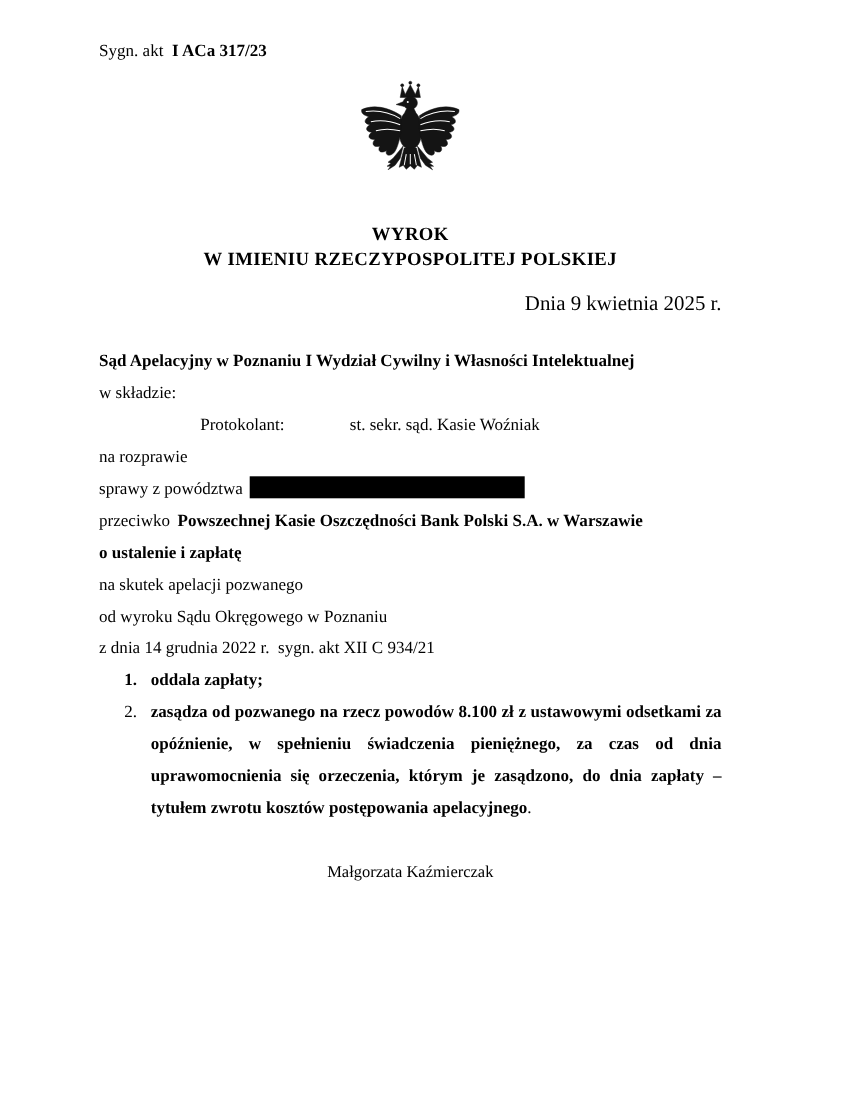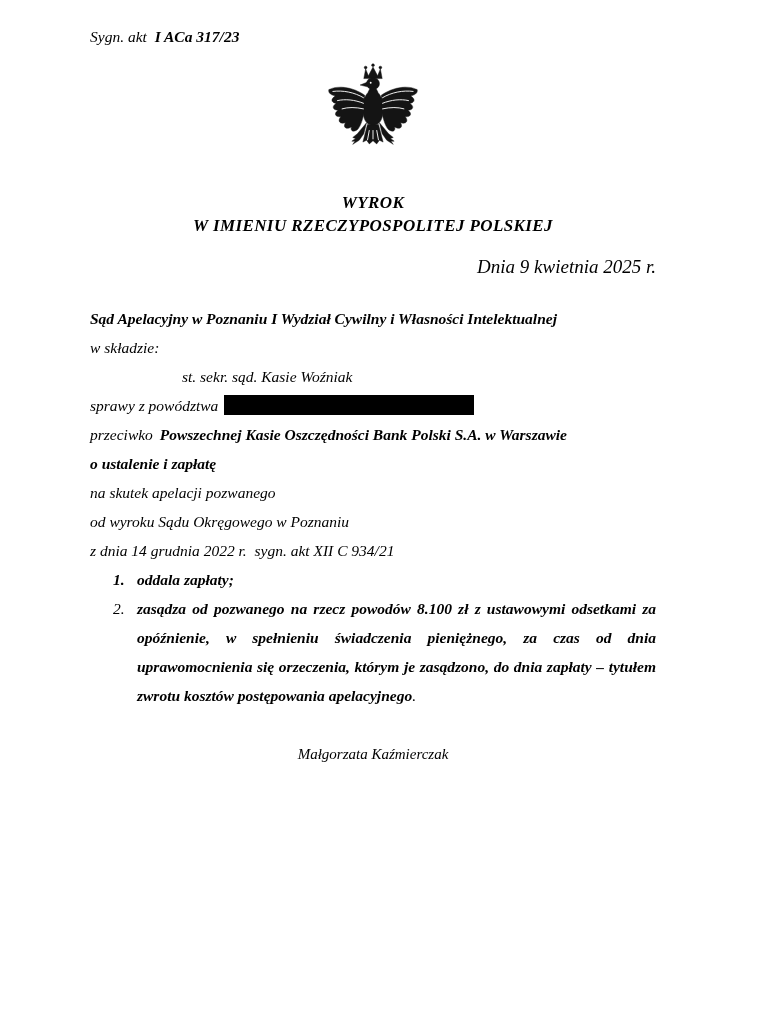--- a/index.html
+++ b/index.html
@@ -5,24 +5,23 @@
   * { margin: 0; padding: 0; box-sizing: border-box; }
   html, body { background: #ffffff; }
   body {
     width: 768px; height: 1017px;
     font-family: "Liberation Serif", serif;
     color: #000;
     overflow: hidden;
   }
   .page {
     width: 704px; height: 1017px;
-    padding: 26px 48px 0 90px;
+    padding: 36px 48px 0 90px;
     background: #fff;
     position: relative;
-    font-style: italic;
   }
   .b { font-weight: bold; }
   .case-ref { font-size: 15.5px; line-height: 21px; }
   .case-ref .num { margin-left: 4px; }
   .emblem { text-align: center; margin-top: 14px; height: 108px; }
   .title-block { text-align: center; margin-top: 22px; font-size: 17px; line-height: 23px; letter-spacing: 0.4px; }
   .date-line { text-align: right; margin-top: 19px; font-size: 19px; line-height: 21px; }
   .court-name { margin-top: 27px; font-size: 15.5px; line-height: 29px; }
   .line { font-size: 15.5px; line-height: 29px; }
   .role-row { display: flex; padding-left: 92px; font-size: 15.5px; line-height: 29px; }
@@ -86,23 +85,25 @@
     <div class="b">W IMIENIU RZECZYPOSPOLITEJ POLSKIEJ</div>
   </div>
 
   <div class="date-line">Dnia 9 kwietnia 2025 r.</div>
 
   <div class="court-name b">Sąd Apelacyjny w Poznaniu I Wydział Cywilny i Własności Intelektualnej</div>
 
   <div class="line">w składzie:</div>
 
   <div class="role-row">
+    <span class="role-label">Protokolant:</span>
     <span class="role-value">st. sekr. sąd. Kasie Woźniak</span>
   </div>
 
+  <div class="line">na rozprawie</div>
 
   <div class="line">
     <span>sprawy z powództwa</span><span class="redaction"></span>
   </div>
 
   <div class="line">
     <span>przeciwko</span>
     <span class="b defendant">Powszechnej Kasie Oszczędności Bank Polski S.A. w Warszawie</span>
   </div>
 

